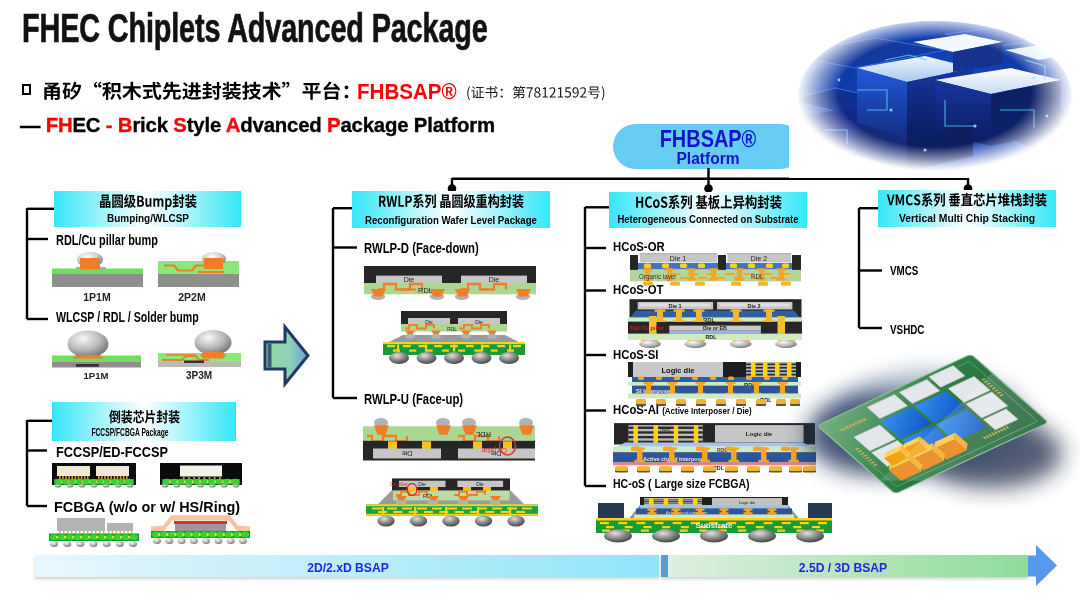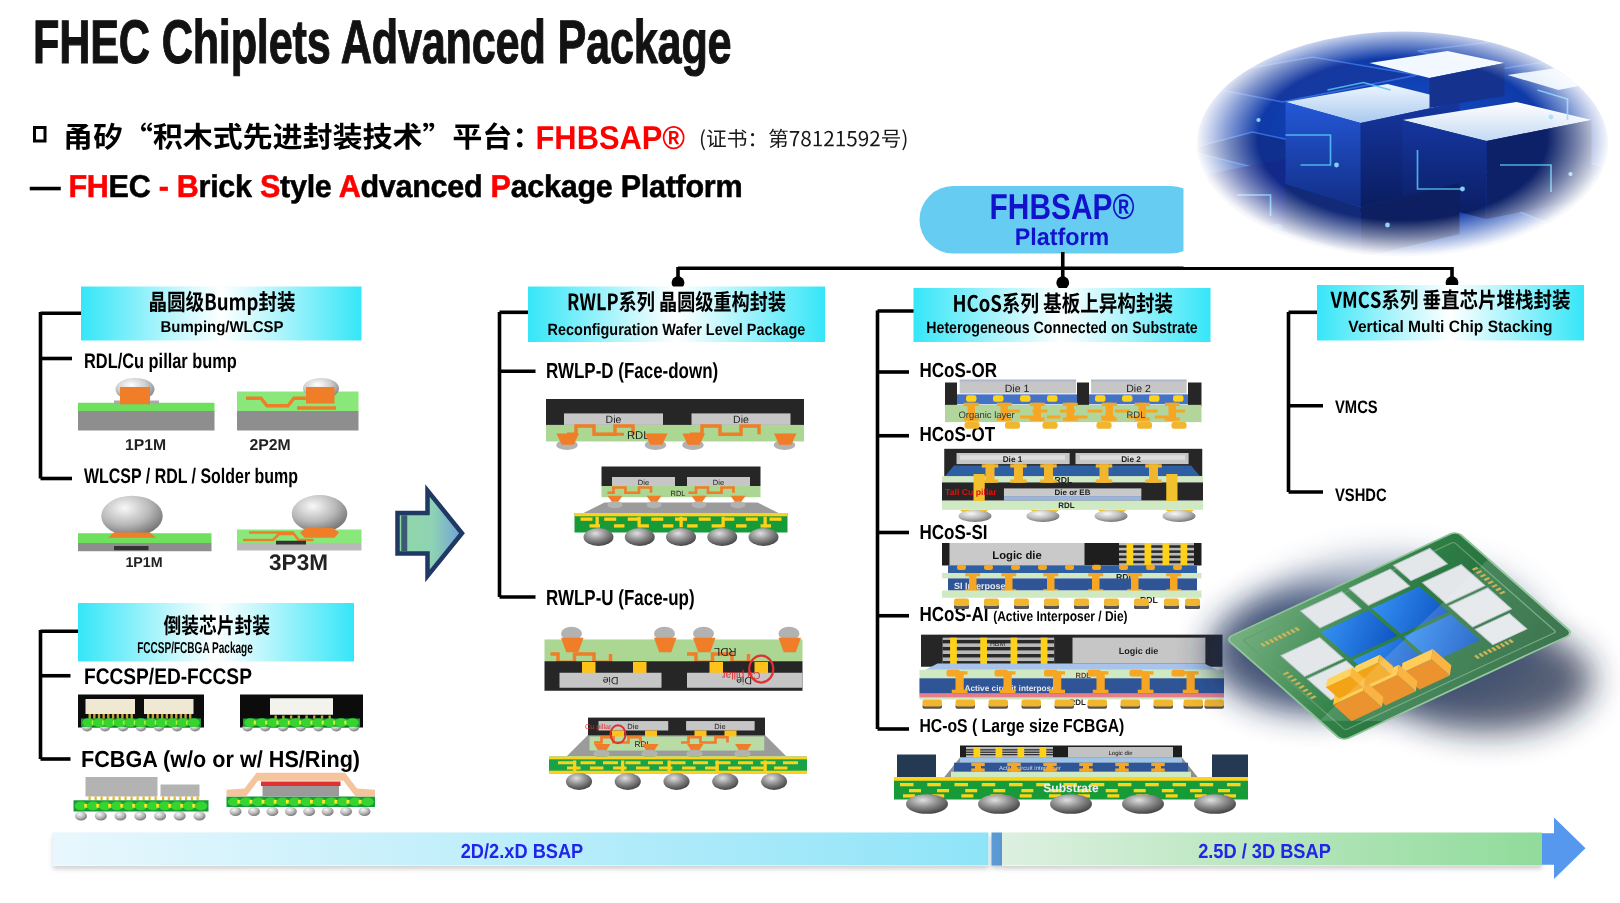--- a/index.html
+++ b/index.html
@@ -149,21 +149,21 @@
         <stop offset="1" stop-color="#7a7a7a"></stop>
       </radialGradient>
     </defs>
     <rect x="0" y="23" width="81" height="13" fill="#8e8e8e"></rect>
     <rect x="0" y="10" width="81" height="13" fill="#8ae87a"></rect>
     <path d="M6,14.5 h10 l4,5 h14 l4,-5 h8" stroke="#f07d28" stroke-width="2.2" fill="none"></path>
     <ellipse cx="56" cy="8" rx="12" ry="7" fill="url(#ball2)"></ellipse>
     <rect x="46" y="7" width="19" height="11" fill="#f07d28"></rect>
     <path d="M40,21 h26" stroke="#f07d28" stroke-width="2.2"></path>
   </svg>
-<div style="position:absolute;top:290.5px;font-size:10.5px;font-weight:700;color:#222;white-space:nowrap;line-height:12.1px;letter-spacing:0px;left:180px;transform:translateX(-50%);">2P2M</div>
+<div style="position:absolute;top:290.5px;font-size:10.5px;font-weight:700;color:#222;white-space:nowrap;line-height:12.1px;letter-spacing:0px;left:192px;transform:translateX(-50%);">2P2M</div>
 <svg style="position:absolute;left:52px;top:329px;overflow:visible" width="89" height="41">
     <defs>
       <radialGradient id="ball" cx="38%" cy="30%" r="75%">
         <stop offset="0" stop-color="#f8f8f8"></stop>
         <stop offset="0.55" stop-color="#b9b9b9"></stop>
         <stop offset="1" stop-color="#6e6e6e"></stop>
       </radialGradient>
       <radialGradient id="balld" cx="40%" cy="30%" r="75%">
         <stop offset="0" stop-color="#e0e0e0"></stop>
         <stop offset="0.5" stop-color="#8a8a8a"></stop>
@@ -202,21 +202,21 @@
       </radialGradient>
     </defs>
     <rect x="0" y="33" width="83" height="5" fill="#b9b9b9"></rect>
     <rect x="0" y="24" width="83" height="9" fill="#8ae87a"></rect>
     <path d="M4,31 h20 l4,-4 h10 l3,4 h10" stroke="#f07d28" stroke-width="1.8" fill="none"></path>
     <rect x="26" y="31.5" width="20" height="2.5" fill="#333"></rect>
     <ellipse cx="55" cy="13.5" rx="18.5" ry="12.5" fill="url(#ball)"></ellipse>
     <path d="M42,26 l4,-3 h18 l4,3 l-3,3.5 h-20 z" fill="#f07d28"></path>
     <path d="M8,26 h30" stroke="#f07d28" stroke-width="1.6"></path>
   </svg>
-<div style="position:absolute;top:370.5px;font-size:15px;font-weight:700;color:#222;white-space:nowrap;line-height:10.9px;letter-spacing:0px;left:199px;transform:translateX(-50%);">3P3M</div>
+<div style="position:absolute;top:370.5px;font-size:10px;font-weight:700;color:#222;white-space:nowrap;line-height:10.9px;letter-spacing:0px;left:199px;transform:translateX(-50%);">3P3M</div>
 <svg style="position:absolute;left:52px;top:463px;overflow:visible" width="84" height="26">
     <defs>
       <radialGradient id="ball" cx="38%" cy="30%" r="75%">
         <stop offset="0" stop-color="#f8f8f8"></stop>
         <stop offset="0.55" stop-color="#b9b9b9"></stop>
         <stop offset="1" stop-color="#6e6e6e"></stop>
       </radialGradient>
       <radialGradient id="balld" cx="40%" cy="30%" r="75%">
         <stop offset="0" stop-color="#e0e0e0"></stop>
         <stop offset="0.5" stop-color="#8a8a8a"></stop>

